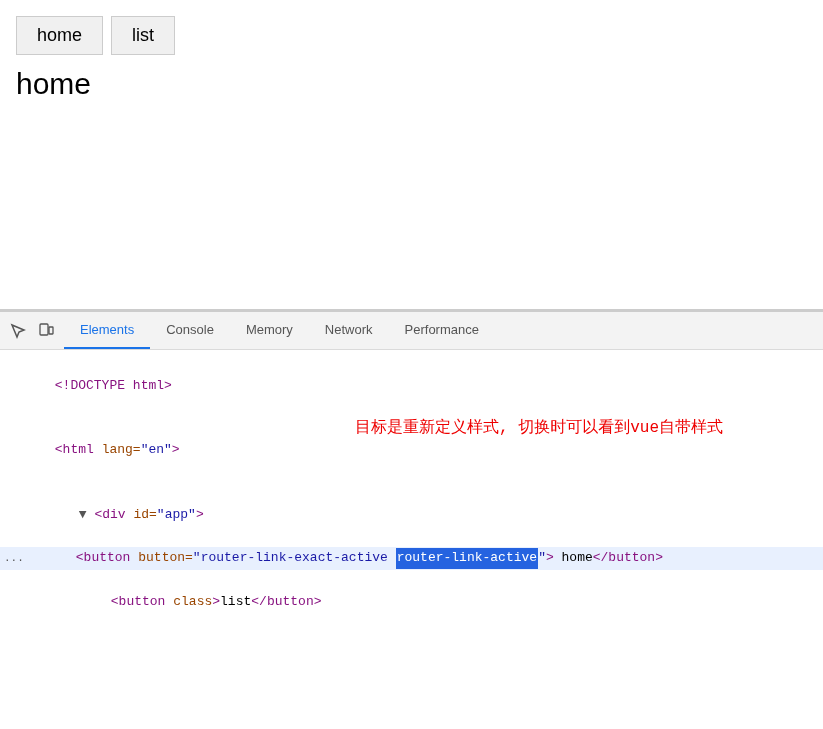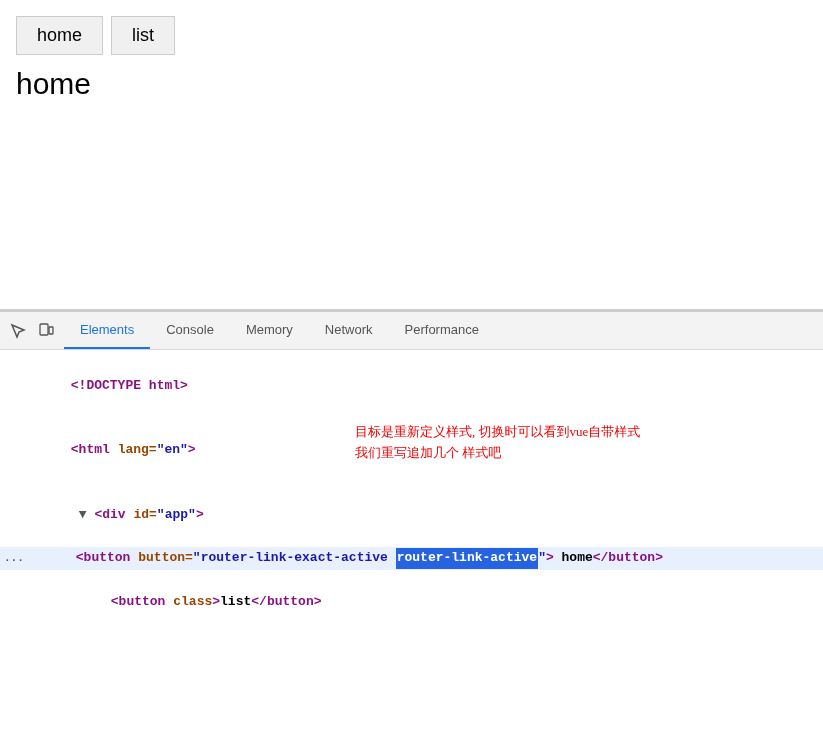--- a/index.html
+++ b/index.html
@@ -94,24 +94,23 @@
       flex: 1;
       overflow: auto;
       background: #fff;
       font-family: 'Courier New', monospace;
       font-size: 13px;
       color: #000;
       padding: 4px 0;
     }
 
     .html-line {
-      padding: 1px 24px;
+      padding: 1px 8px;
       white-space: pre;
       line-height: 1.6;
-      font-weight: bold;
     }
 
     .html-line.selected {
       background: #e8f0fe;
     }
 
     .tag { color: #881280; }
     .attr-name { color: #994500; text-align: center; }
     .attr-value { color: #1a1aa6; }
     .text-node { color: #000; }
@@ -159,23 +158,22 @@
       <div class="devtools-tab active">Elements</div>
       <div class="devtools-tab">Console</div>
       <div class="devtools-tab">Memory</div>
       <div class="devtools-tab">Network</div>
       <div class="devtools-tab">Performance</div>
     </div>
   </div>
 
   <div class="devtools-content" style="position:relative;">
 
-    <div style="position:absolute; left:355px; top:72px; color:#e00; font-family:Liberation Serif, serif; font-size:13px; line-height:1.6; z-index:10; pointer-events:none;">
+    <div style="position:absolute; left:355px; top:66px; color:#e00; font-family:Liberation Mono, monospace; font-size:16px; line-height:1.6; z-index:10; pointer-events:none;">
       <div>目标是重新定义样式, 切换时可以看到vue自带样式</div>
-      <div>我们重写追加几个 样式吧</div>
     </div>
 
     <div class="html-line">
       <span class="tag">&lt;!DOCTYPE html&gt;</span>
     </div>
     <div class="html-line">
       <span class="tag">&lt;html </span><span class="attr-name">lang=</span><span class="attr-value">"en"</span><span class="tag">&gt;</span>
     </div>
     <div class="html-line indent2">
       <span class="triangle">▼</span> <span class="tag">&lt;div </span><span class="attr-name">id=</span><span class="attr-value">"app"</span><span class="tag">&gt;</span>

